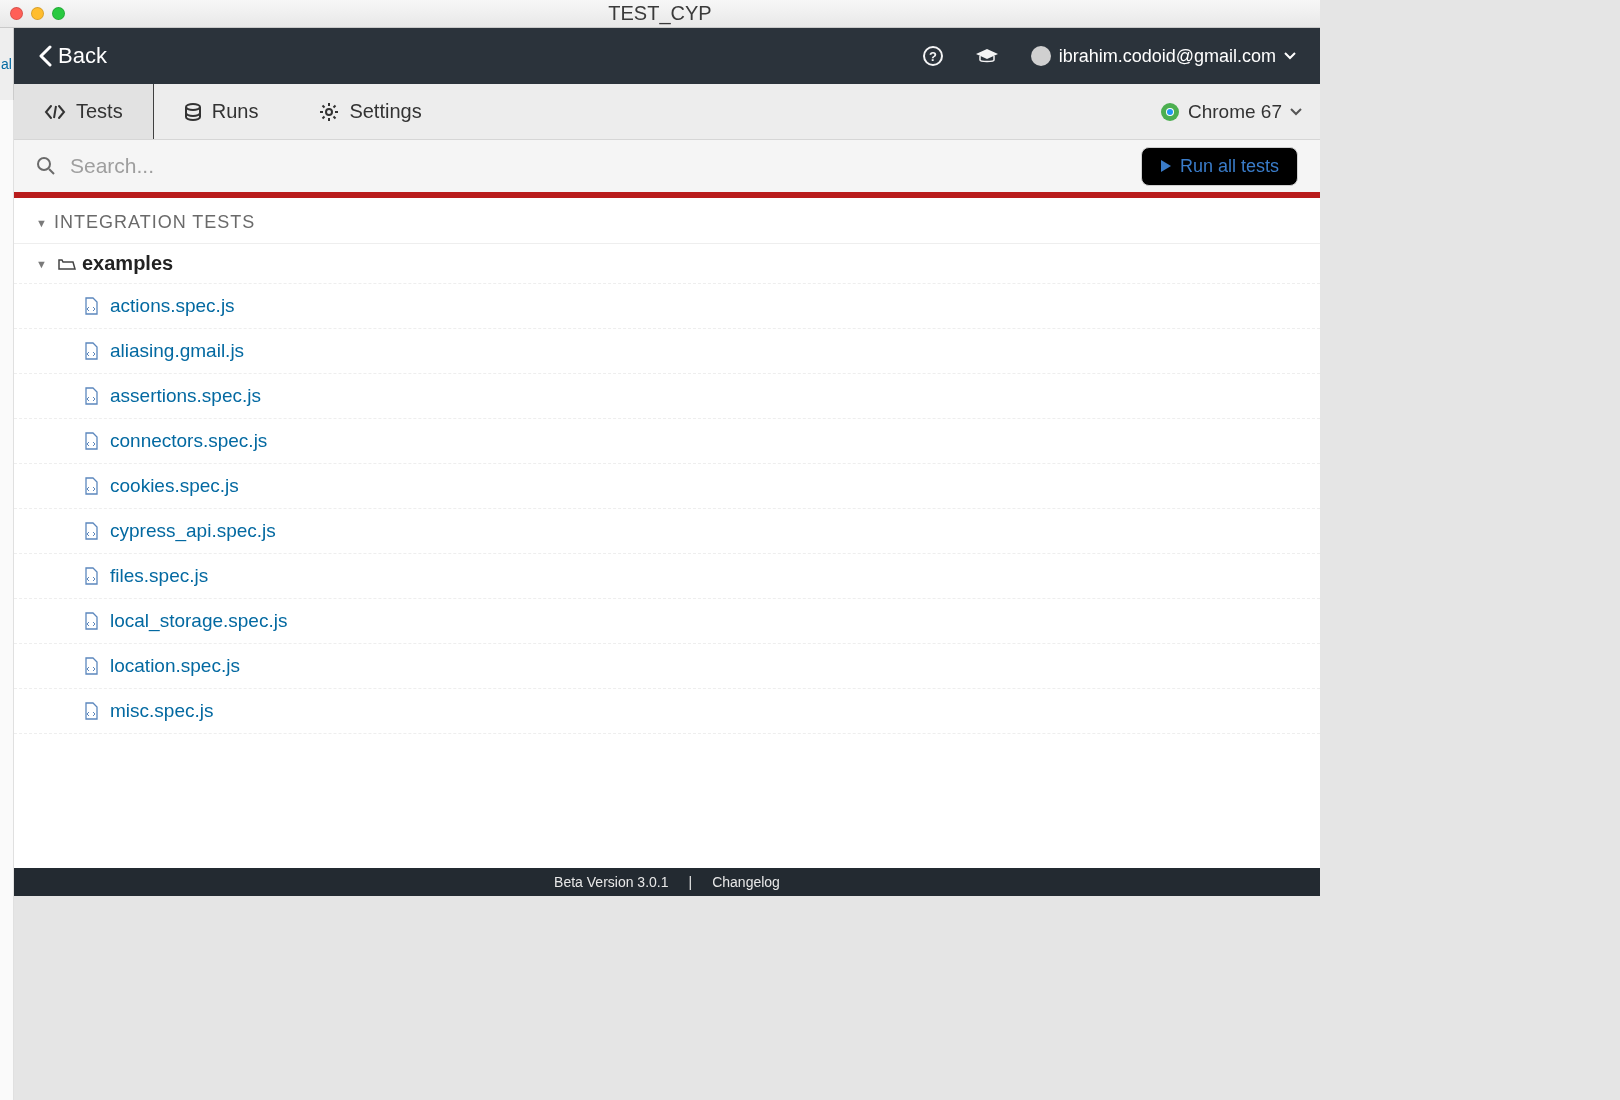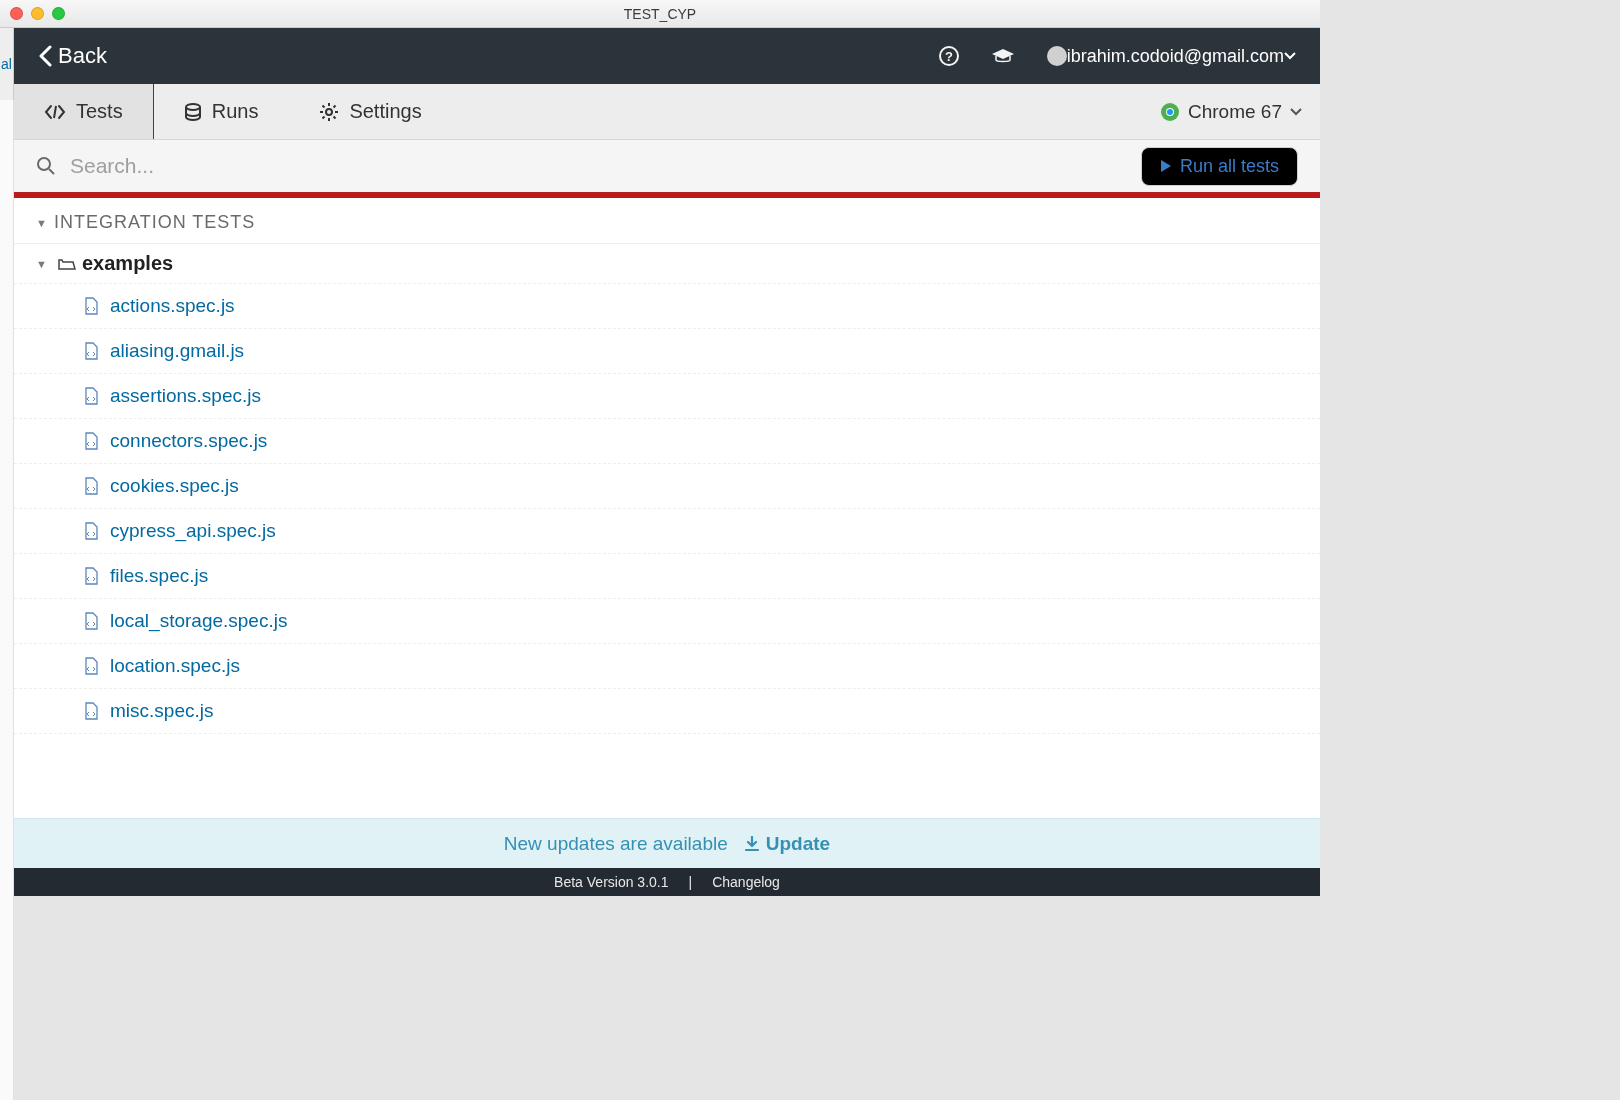--- a/index.html
+++ b/index.html
@@ -28,21 +28,21 @@
 }
 .traffic-lights { display: flex; gap: 8px; }
 .traffic-light { width: 13px; height: 13px; border-radius: 50%; border: 0.5px solid rgba(0,0,0,0.15);}
 .tl-red { background: #ff5f57; }
 .tl-yellow { background: #ffbd2e; }
 .tl-green { background: #28c940; }
 .window-title {
   position: absolute;
   left: 0; right: 0;
   text-align: center;
-  font-size: 14px;
+  font-size: 20px;
   color: #3a3a3a;
   font-weight: 500;
   pointer-events: none;
 }
 .left-stub {
   position: absolute;
   left: 0;
   top: 28px;
   width: 14px;
   height: 72px;
@@ -91,20 +91,21 @@
 }
 .top-right {
   display: flex;
   align-items: center;
   gap: 32px;
 }
 .icon-btn { color: #fff; opacity: 0.95; cursor: pointer; display:flex; align-items:center;}
 .user-chip {
   display: flex;
   align-items: center;
+  gap: 8px;
   font-size: 18px;
   cursor: pointer;
 }
 .avatar { width: 20px; height: 20px; border-radius: 50%; background: #d0d0d0; }
 .tabs {
   height: 56px;
   background: #ededed;
   border-bottom: 1px solid #d6d6d6;
   display: flex;
   align-items: stretch;
@@ -447,29 +448,20 @@
               <svg width="14" height="18" viewBox="0 0 14 18">
                 <path d="M2 1 h7 l4 4 v12 h-11 z" fill="none" stroke="#5b87bd" stroke-width="1.3"></path>
                 <path d="M5 10 l-2 2 l2 2 M9 10 l2 2 l-2 2" stroke="#5b87bd" stroke-width="1" fill="none"></path>
               </svg>
             </span>
             <span>misc.spec.js</span>
           </div>
         </div>
     </div>
 
-    <div class="update-banner">
-      <span>New updates are available</span>
-      <span class="update-link">
-        <svg width="16" height="16" viewBox="0 0 16 16">
-            <path d="M8 1 v9 M4 6 l4 4 l4 -4 M2 14 h12" stroke="#3590b3" stroke-width="2.2" fill="none" stroke-linecap="round"></path>
-          </svg>
-        <span>Update</span>
-      </span>
-    </div>
 
     <div class="footer">
       <span>Beta Version 3.0.1</span>
       <span class="sep">|</span>
       <span>Changelog</span>
     </div>
 
   </div>
 </div>
 

